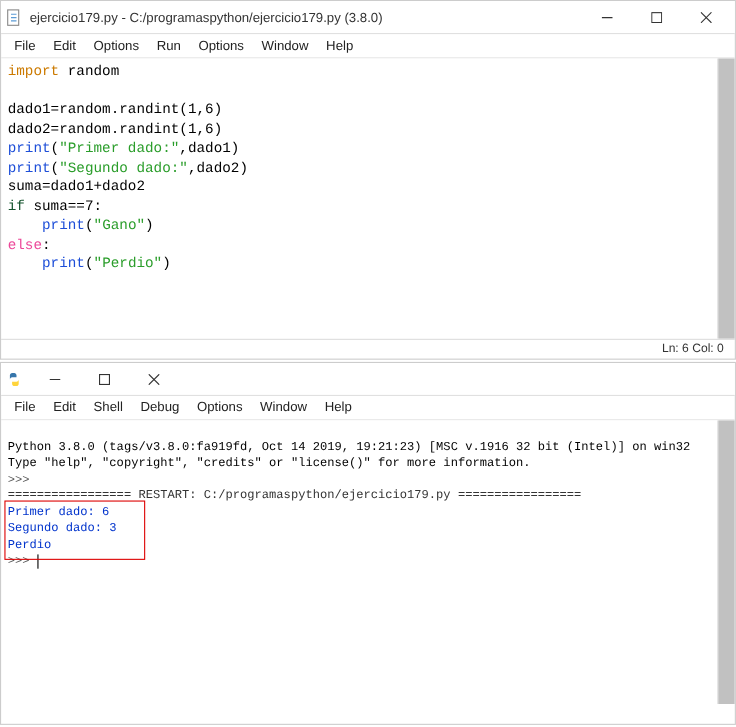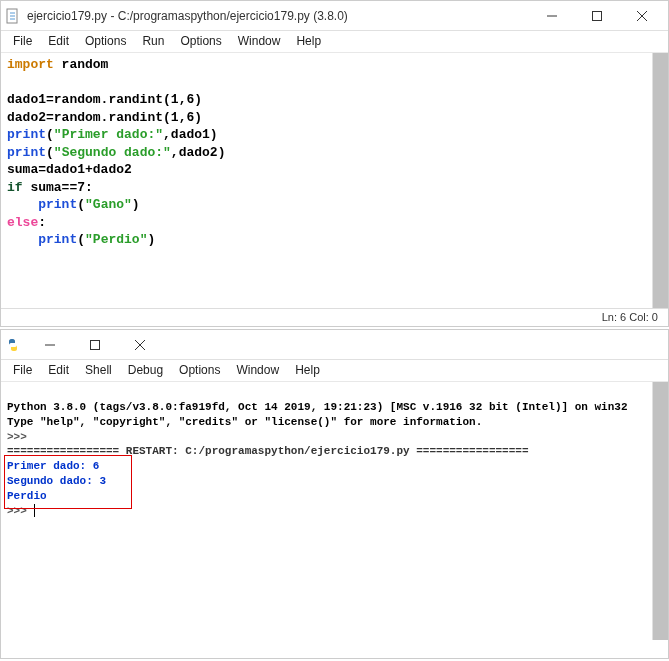--- a/index.html
+++ b/index.html
@@ -106,21 +106,20 @@
   }
   .scroll-thumb {
     background: #c1c1c1;
     width: 100%;
   }
   .window-editor { height: 327px; }
   .window-shell { height: 330px; margin-top: 2px; }
   .editor-area, .shell-area {
     position: relative;
     overflow: hidden;
-    font-weight: bold;
   }
   .cursor {
     display: inline-block;
     width: 1px;
     height: 13px;
     background: #000;
     vertical-align: text-bottom;
     margin-left: 1px;
   }
 </style>

